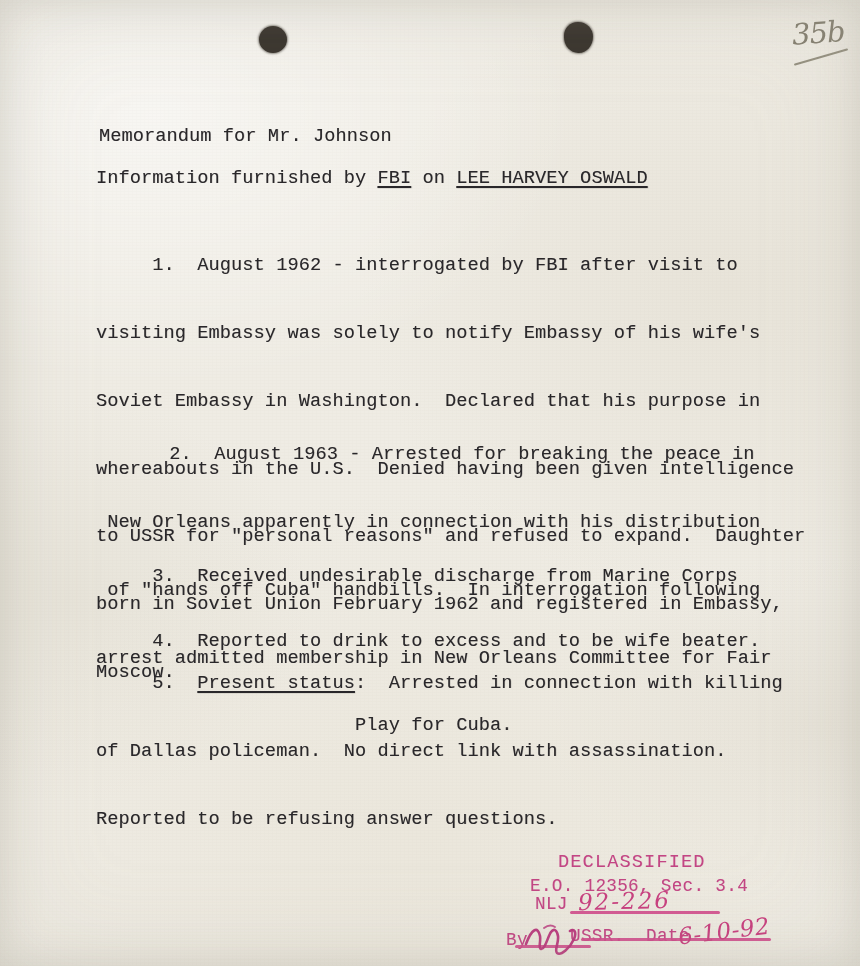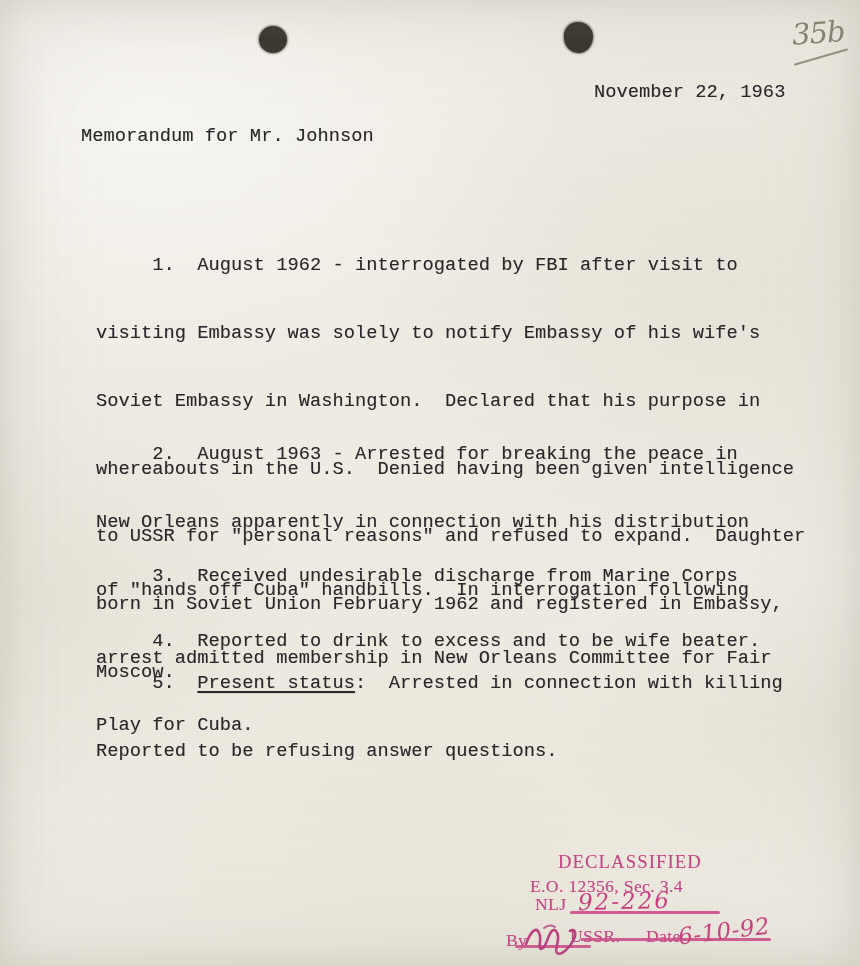--- a/index.html
+++ b/index.html
@@ -84,45 +84,45 @@
   .typed {
     position: absolute;
     color: #29272a;
     font-size: 18.6px;
     line-height: 22.6px;
     white-space: pre;
     letter-spacing: 0.1px;
     text-shadow: 0.4px 0.35px 0 rgba(60,57,55,0.33);
   }
   .date-line { left: 594px; top: 82px; }
-  .memo-line { left: 81px; top: 126px; }
+  .memo-line { left: 99px; top: 126px; }
   .info-line { left: 96px; top: 168px; }
 
   .para { left: 96px; }
   .p1 { top: 210px; }
-  .p2 { top: 399px; }
+  .p2 { top: 399px; text-align: center; }
   .p3 { top: 521px; }
   .p4 { top: 586px; }
   .p5 { top: 628px; }
 
   .u {
     text-decoration: underline;
     text-underline-offset: 3px;
     text-decoration-thickness: 1.6px;
   }
 
   
   .stamp {
     position: absolute;
     left: 506px;
     top: 852px;
     width: 300px;
     height: 104px;
     color: #c03a7e;
-    font-family: Liberation Serif, serif;
+    font-family: Liberation Mono, monospace;
   }
   .stamp-line {
     position: absolute;
     white-space: nowrap;
     font-size: 17.5px;
     letter-spacing: 0.4px;
     opacity: 0.93;
     text-shadow: 0.4px 0.3px 0 rgba(192,58,126,0.30);
   }
   .s-declassified { left: 52px; top: 0px; font-size: 18.5px; letter-spacing: 1.2px; }
@@ -179,24 +179,24 @@
 
   <div class="grain"></div>
   <div class="grain2"></div>
 
   <div class="hole h1"></div>
   <div class="hole h2"></div>
 
   <div class="pencil">35b</div>
   <div class="pencil-underline"></div>
 
-  <div class="typed date-line">November 22, 1963</div>
 
   <div class="typed memo-line">Memorandum for Mr. Johnson</div>
 
+  <div class="typed info-line"><span>Information furnished by </span><span class="u">FBI</span><span> on </span><span class="u">LEE HARVEY OSWALD</span></div>
 
   <div class="typed para p1">
     <div>     1.  August 1962 - interrogated by FBI after visit to</div>
     <div>visiting Embassy was solely to notify Embassy of his wife's</div>
     <div>Soviet Embassy in Washington.  Declared that his purpose in</div>
     <div>whereabouts in the U.S.  Denied having been given intelligence</div>
     <div>to USSR for "personal reasons" and refused to expand.  Daughter</div>
     <div>born in Soviet Union February 1962 and registered in Embassy,</div>
     <div>Moscow.</div>
   </div>
@@ -212,20 +212,21 @@
   <div class="typed para p3">
     <div>     3.  Received undesirable discharge from Marine Corps</div>
   </div>
 
   <div class="typed para p4">
     <div>     4.  Reported to drink to excess and to be wife beater.</div>
   </div>
 
   <div class="typed para p5">
     <div><span>     5.  </span><span class="u">Present status</span><span>:  Arrested in connection with killing</span></div>
+    <div>of Dallas policeman.  No direct link with assassination.</div>
     <div>Reported to be refusing answer questions.</div>
   </div>
 
   <div class="stamp">
     <div class="stamp-line s-declassified">DECLASSIFIED</div>
     <div class="stamp-line s-eo">E.O. 12356, Sec. 3.4</div>
     <div class="stamp-line s-nlj">NLJ</div>
     <div class="stamp-line s-by">By</div>
     <div class="stamp-line s-nara">USSR.</div>
     <div class="stamp-line s-date">Date</div>

